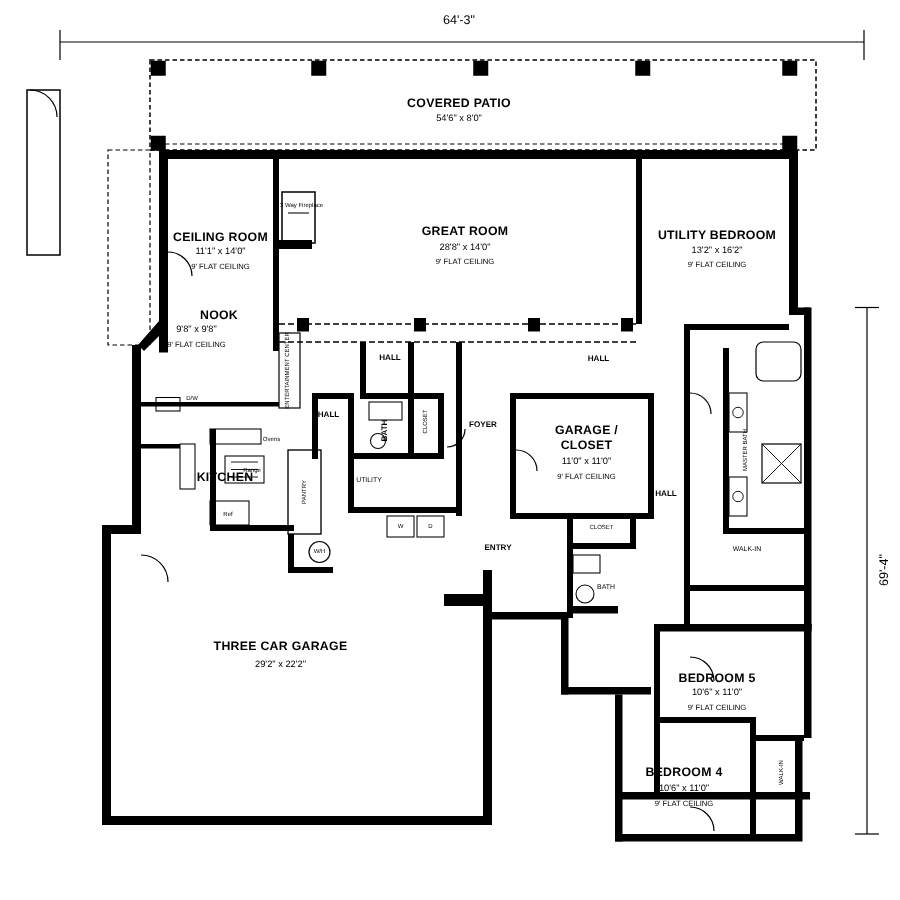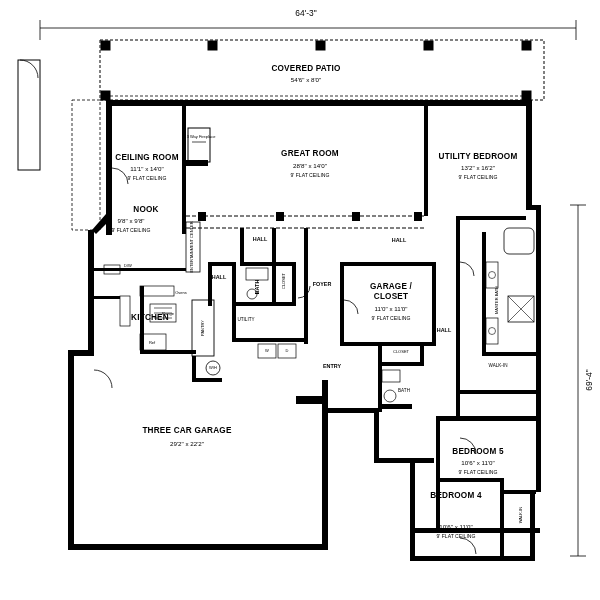--- a/index.html
+++ b/index.html
@@ -214,21 +214,21 @@
 <div class="lbl t-dim ctr" style="left:391px;top:309px;">11'0" x 11'0"</div>
 <div class="lbl t-ceil ctr" style="left:391px;top:319px;">9' FLAT CEILING</div>
 
 <div class="lbl t-name ctr" style="left:187px;top:431px;">THREE CAR GARAGE</div>
 <div class="lbl t-dim ctr" style="left:187px;top:444px;">29'2" x 22'2"</div>
 
 <div class="lbl t-name ctr" style="left:478px;top:452px;">BEDROOM 5</div>
 <div class="lbl t-dim ctr" style="left:478px;top:463px;">10'6" x 11'0"</div>
 <div class="lbl t-ceil ctr" style="left:478px;top:473px;">9' FLAT CEILING</div>
 
-<div class="lbl t-name ctr" style="left:456px;top:496px;">BEDROOM 4</div>
+<div class="lbl t-name ctr" style="left:456px;top:515px;">BEDROOM 4</div>
 <div class="lbl t-dim ctr" style="left:456px;top:527px;">10'6" x 11'0"</div>
 <div class="lbl t-ceil ctr" style="left:456px;top:537px;">9' FLAT CEILING</div>
 
 <div class="lbl t-tiny ctr" style="left:201px;top:137px;">3 Way Fireplace</div>
 <div class="lbl t-tiny ctr vert" style="left:192px;top:247px;transform:translate(-50%,-50%) rotate(-90deg);">ENTERTAINMENT CENTER</div>
 
 <div class="lbl t-sm ctr" style="left:260px;top:239px;">HALL</div>
 <div class="lbl t-sm ctr" style="left:399px;top:240px;">HALL</div>
 <div class="lbl t-sm ctr" style="left:219px;top:277px;">HALL</div>
 <div class="lbl t-sm ctr" style="left:444px;top:330px;">HALL</div>

